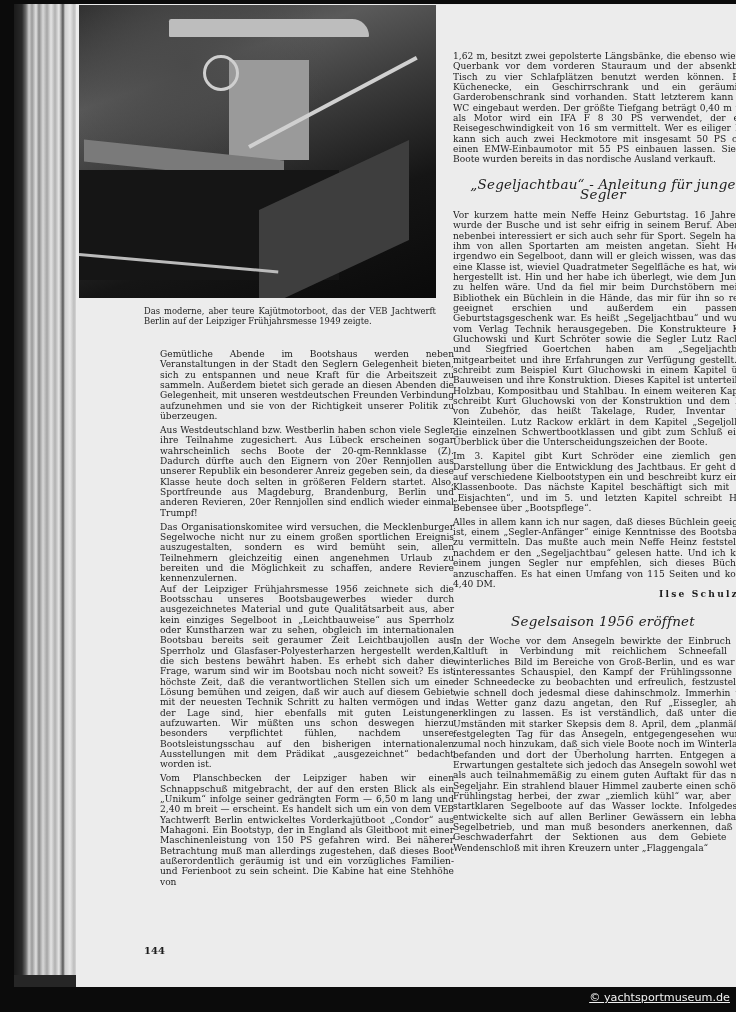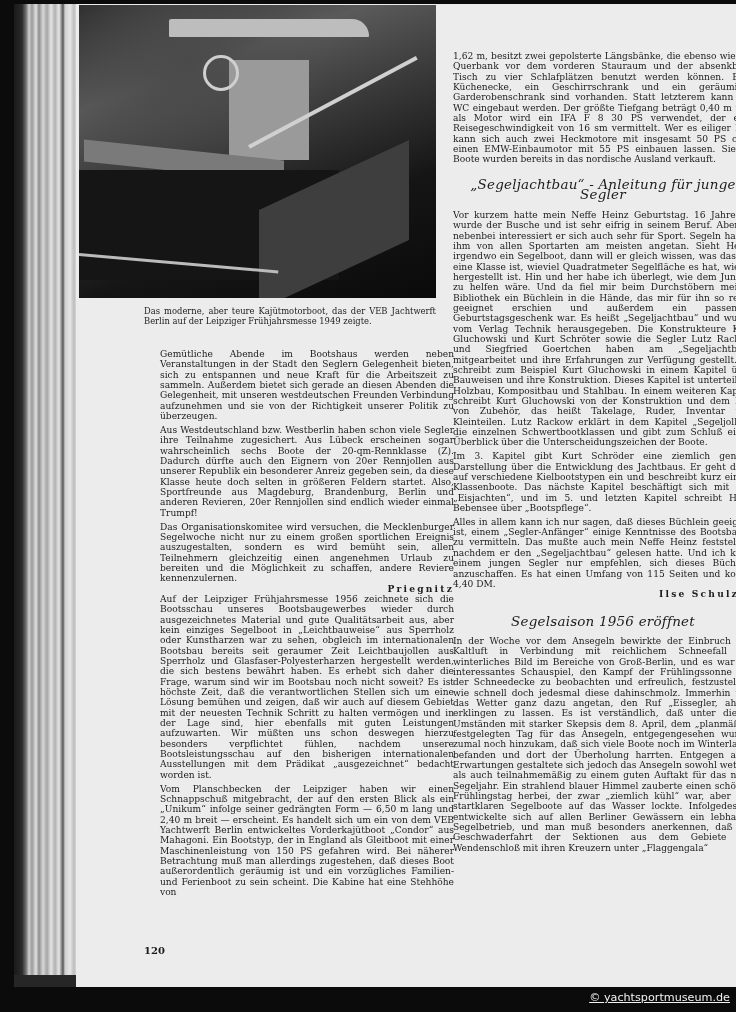--- a/index.html
+++ b/index.html
@@ -81,21 +81,20 @@
     <div class="rail"></div>
       <div class="trim"></div>
   </div>
 
   <div class="caption">Das moderne, aber teure Kajütmotorboot, das der VEB Jachtwerft Berlin auf der Leipziger Frühjahrsmesse 1949 zeigte.</div>
 
   <div class="col left">
     <p>Gemütliche Abende im Bootshaus werden neben Veranstaltungen in der Stadt den Seglern Gelegenheit bieten, sich zu entspannen und neue Kraft für die Arbeitszeit zu sammeln. Außerdem bietet sich gerade an diesen Abenden die Gelegenheit, mit unseren westdeutschen Freunden Verbindung aufzunehmen und sie von der Richtigkeit unserer Politik zu überzeugen.</p>
     <p>Aus Westdeutschland bzw. Westberlin haben schon viele Segler ihre Teilnahme zugesichert. Aus Lübeck erscheinen sogar wahrscheinlich sechs Boote der 20-qm-Rennklasse (Z). Dadurch dürfte auch den Eignern von 20er Rennjollen aus unserer Republik ein besonderer Anreiz gegeben sein, da diese Klasse heute doch selten in größeren Feldern startet. Also, Sportfreunde aus Magdeburg, Brandenburg, Berlin und anderen Revieren, 20er Rennjollen sind endlich wieder einmal Trumpf!</p>
     <p style="margin-bottom:0">Das Organisationskomitee wird versuchen, die Mecklenburger Segelwoche nicht nur zu einem großen sportlichen Ereignis auszugestalten, sondern es wird bemüht sein, allen Teilnehmern gleichzeitig einen angenehmen Urlaub zu bereiten und die Möglichkeit zu schaffen, andere Reviere kennenzulernen.</p>
-    <div class="sig">Priegnitz</div>
 
     <p>Auf der Leipziger Frühjahrsmesse 1956 zeichnete sich die Bootsschau unseres Bootsbaugewerbes wieder durch ausgezeichnetes Material und gute Qualitätsarbeit aus, aber kein einziges Segelboot in „Leichtbauweise“ aus Sperrholz oder Kunstharzen war zu sehen, obgleich im internationalen Bootsbau bereits seit geraumer Zeit Leichtbaujollen aus Sperrholz und Glasfaser-Polyesterharzen hergestellt werden, die sich bestens bewährt haben. Es erhebt sich daher die Frage, warum sind wir im Bootsbau noch nicht soweit? Es ist höchste Zeit, daß die verantwortlichen Stellen sich um eine Lösung bemühen und zeigen, daß wir auch auf diesem Gebiet mit der neuesten Technik Schritt zu halten vermögen und in der Lage sind, hier ebenfalls mit guten Leistungen aufzuwarten. Wir müßten uns schon deswegen hierzu besonders verpflichtet fühlen, nachdem unsere Bootsleistungsschau auf den bisherigen internationalen Ausstellungen mit dem Prädikat „ausgezeichnet“ bedacht worden ist.</p>
     <p>Vom Planschbecken der Leipziger haben wir einen Schnappschuß mitgebracht, der auf den ersten Blick als ein „Unikum“ infolge seiner gedrängten Form — 6,50 m lang und 2,40 m breit — erscheint. Es handelt sich um ein von dem VEB Yachtwerft Berlin entwickeltes Vorderkajütboot „Condor“ aus Mahagoni. Ein Bootstyp, der in England als Gleitboot mit einer Maschinenleistung von 150 PS gefahren wird. Bei näherer Betrachtung muß man allerdings zugestehen, daß dieses Boot außerordentlich geräumig ist und ein vorzügliches Familien- und Ferienboot zu sein scheint. Die Kabine hat eine Stehhöhe von</p>
   </div>
 
   <div class="col right">
     <div class="right-inner">
       <p style="margin-bottom:0">1,62 m, besitzt zwei gepolsterte Längsbänke, die ebenso wie die Querbank vor dem vorderen Stauraum und der absenkbare Tisch zu vier Schlafplätzen benutzt werden können. Eine Küchenecke, ein Geschirrschrank und ein geräumiger Garderobenschrank sind vorhanden. Statt letzterem kann ein WC eingebaut werden. Der größte Tiefgang beträgt 0,40 m und als Motor wird ein IFA F 8 30 PS verwendet, der eine Reisegeschwindigkeit von 16 sm vermittelt. Wer es eiliger hat, kann sich auch zwei Heckmotore mit insgesamt 50 PS oder einen EMW-Einbaumotor mit 55 PS einbauen lassen. Sieben Boote wurden bereits in das nordische Ausland verkauft.</p>
       <div class="sig" style="margin-top:-10px">U</div>
 
@@ -103,16 +102,16 @@
       <p>Vor kurzem hatte mein Neffe Heinz Geburtstag. 16 Jahre alt wurde der Busche und ist sehr eifrig in seinem Beruf. Aber so nebenbei interessiert er sich auch sehr für Sport. Segeln hat es ihm von allen Sportarten am meisten angetan. Sieht Heinz irgendwo ein Segelboot, dann will er gleich wissen, was das für eine Klasse ist, wieviel Quadratmeter Segelfläche es hat, wie es hergestellt ist. Hin und her habe ich überlegt, wie dem Jungen zu helfen wäre. Und da fiel mir beim Durchstöbern meiner Bibliothek ein Büchlein in die Hände, das mir für ihn so recht geeignet erschien und außerdem ein passendes Geburtstagsgeschenk war. Es heißt „Segeljachtbau“ und wurde vom Verlag Technik herausgegeben. Die Konstrukteure Kurt Gluchowski und Kurt Schröter sowie die Segler Lutz Rackow und Siegfried Goertchen haben am „Segeljachtbau“ mitgearbeitet und ihre Erfahrungen zur Verfügung gestellt. So schreibt zum Beispiel Kurt Gluchowski in einem Kapitel über Bauweisen und ihre Konstruktion. Dieses Kapitel ist unterteilt in Holzbau, Kompositbau und Stahlbau. In einem weiteren Kapitel schreibt Kurt Gluchowski von der Konstruktion und dem Bau von Zubehör, das heißt Takelage, Ruder, Inventar und Kleinteilen. Lutz Rackow erklärt in dem Kapitel „Segeljollen“ die einzelnen Schwertbootklassen und gibt zum Schluß einen Überblick über die Unterscheidungszeichen der Boote.</p>
       <p>Im 3. Kapitel gibt Kurt Schröder eine ziemlich genaue Darstellung über die Entwicklung des Jachtbaus. Er geht dann auf verschiedene Kielbootstypen ein und beschreibt kurz einige Klassenboote. Das nächste Kapitel beschäftigt sich mit den „Eisjachten“, und im 5. und letzten Kapitel schreibt Hans Bebensee über „Bootspflege“.</p>
       <p style="margin-bottom:0">Alles in allem kann ich nur sagen, daß dieses Büchlein geeignet ist, einem „Segler-Anfänger“ einige Kenntnisse des Bootsbaues zu vermitteln. Das mußte auch mein Neffe Heinz feststellen, nachdem er den „Segeljachtbau“ gelesen hatte. Und ich kann einem jungen Segler nur empfehlen, sich dieses Büchlein anzuschaffen. Es hat einen Umfang von 115 Seiten und kostet 4,40 DM.</p>
       <div class="sig" style="padding-right:14px">Ilse Schulz</div>
 
       <h2 style="margin-top:16px">Segelsaison 1956 eröffnet</h2>
       <p>In der Woche vor dem Ansegeln bewirkte der Einbruch von Kaltluft in Verbindung mit reichlichem Schneefall ein winterliches Bild im Bereiche von Groß-Berlin, und es war ein interessantes Schauspiel, den Kampf der Frühlingssonne mit der Schneedecke zu beobachten und erfreulich, festzustellen, wie schnell doch jedesmal diese dahinschmolz. Immerhin war das Wetter ganz dazu angetan, den Ruf „Eissegler, ahoi!“ erklingen zu lassen. Es ist verständlich, daß unter diesen Umständen mit starker Skepsis dem 8. April, dem „planmäßig“ festgelegten Tag für das Ansegeln, entgegengesehen wurde, zumal noch hinzukam, daß sich viele Boote noch im Winterlager befanden und dort der Überholung harrten. Entgegen allen Erwartungen gestaltete sich jedoch das Ansegeln sowohl wetter- als auch teilnahmemäßig zu einem guten Auftakt für das neue Segeljahr. Ein strahlend blauer Himmel zauberte einen schönen Frühlingstag herbei, der zwar „ziemlich kühl“ war, aber alle startklaren Segelboote auf das Wasser lockte. Infolgedessen entwickelte sich auf allen Berliner Gewässern ein lebhafter Segelbetrieb, und man muß besonders anerkennen, daß die Geschwaderfahrt der Sektionen aus dem Gebiete um Wendenschloß mit ihren Kreuzern unter „Flaggengala“</p>
     </div>
   </div>
 
-  <div class="pagenum">120</div>
+  <div class="pagenum">144</div>
 </div>
 
 <div class="copyright">© yachtsportmuseum.de</div>
 
 </body></html>

